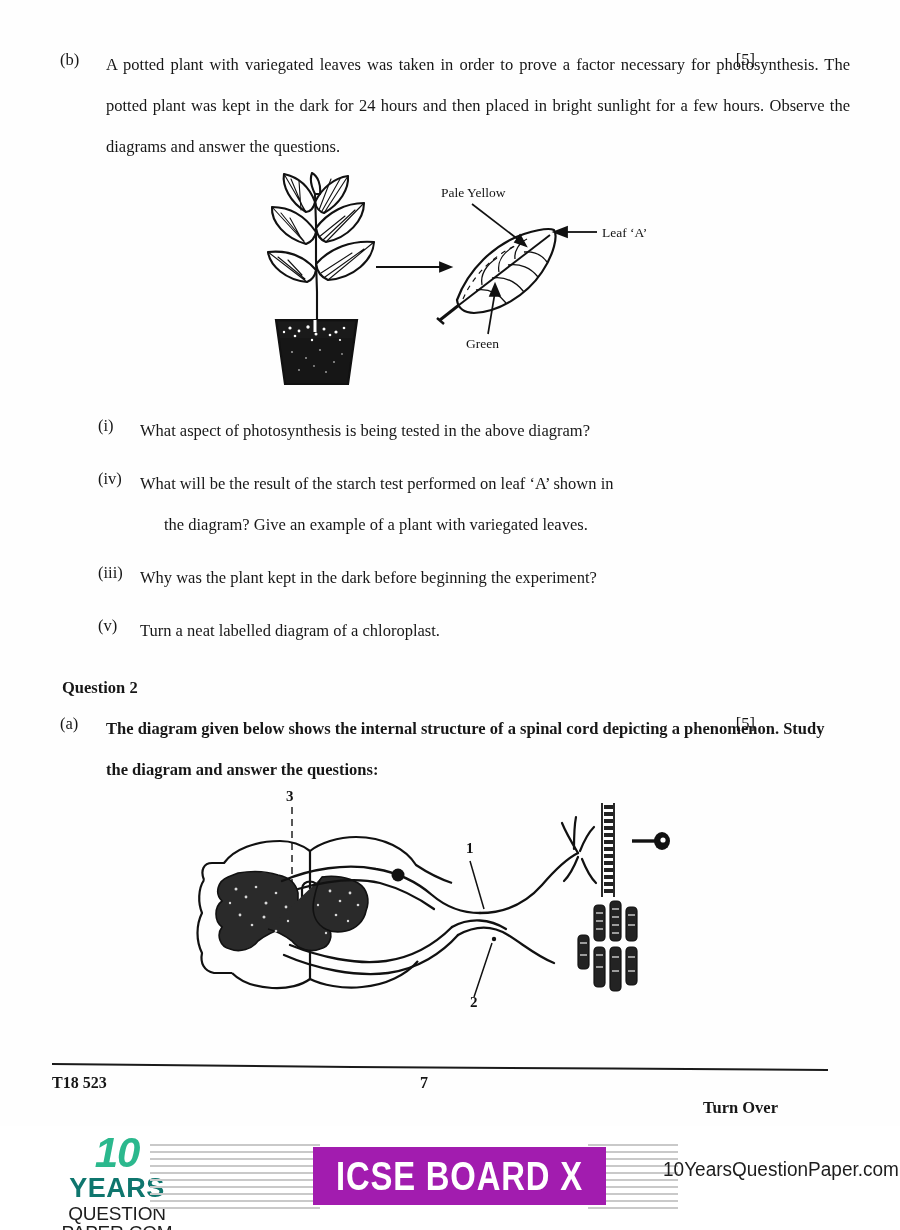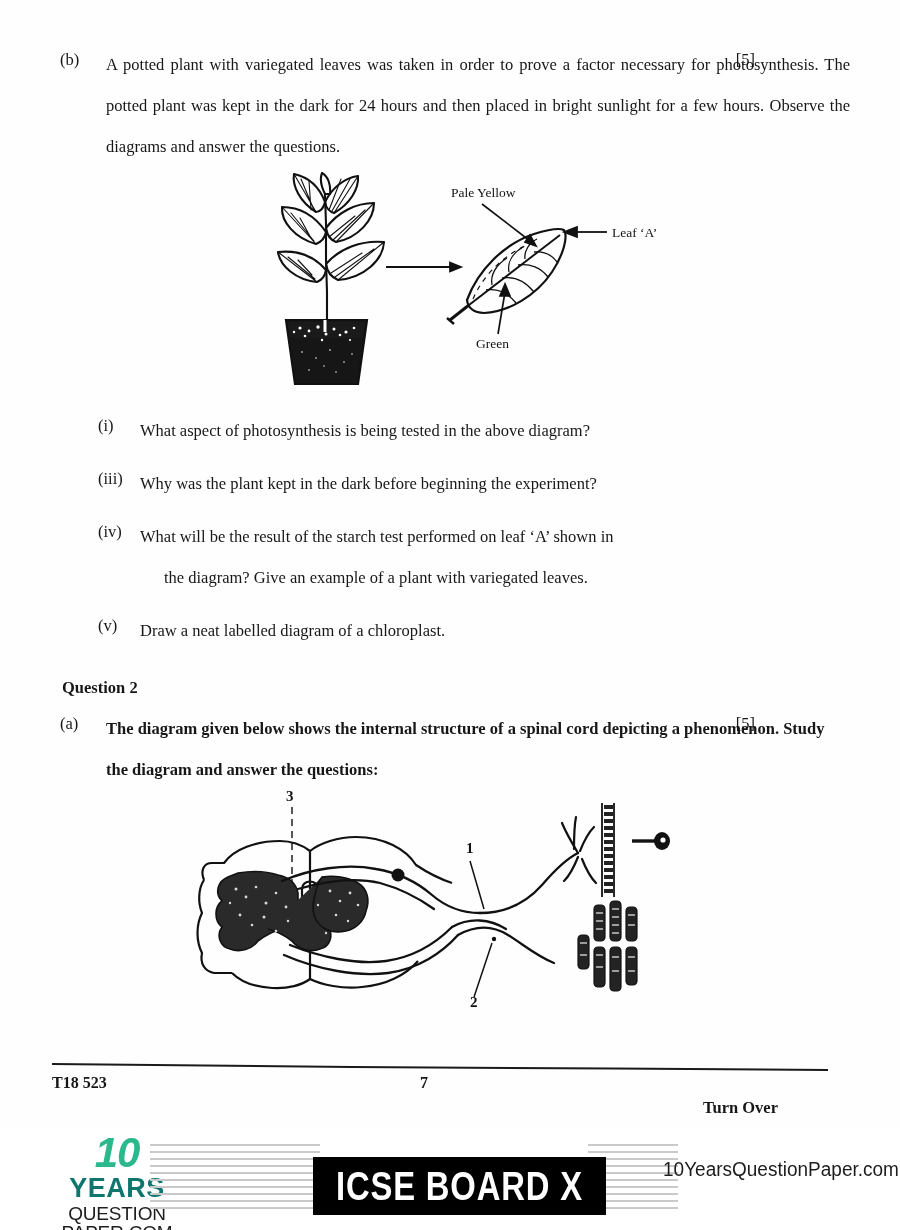--- a/index.html
+++ b/index.html
@@ -58,21 +58,21 @@
     position: absolute;
     right: 95px;
     top: 0;
     font-size: 16.5px;
     line-height: 31px;
   }
 
   
   .fig-plant {
     position: absolute;
-    left: 264px;
+    left: 254px;
     top: 172px;
     width: 440px;
     height: 225px;
   }
   .fig-plant svg { display: block; width: 100%; height: 100%; }
   .fig-label {
     font-family: "Liberation Serif", serif;
     font-size: 13.5px;
     fill: #141414;
   }
@@ -373,33 +373,33 @@
       </g>
     </svg>
   </div>
 
   <div class="sublist">
     <div class="qrow">
       <div class="marker">(i)</div>
       <div class="qbody">What aspect of photosynthesis is being tested in the above diagram?</div>
     </div>
     <div class="qrow">
-      <div class="marker">(iii)</div>
-      <div class="qbody">Why was the plant kept in the dark before beginning the experiment?</div>
-    </div>
-    <div class="qrow">
       <div class="marker">(iv)</div>
       <div class="qbody">
         <span>What will be the result of the starch test performed on leaf ‘A’ shown in</span>
         <span class="cont">the diagram? Give an example of a plant with variegated leaves.</span>
       </div>
     </div>
     <div class="qrow">
+      <div class="marker">(iii)</div>
+      <div class="qbody">Why was the plant kept in the dark before beginning the experiment?</div>
+    </div>
+    <div class="qrow">
       <div class="marker">(v)</div>
-      <div class="qbody">Draw a neat labelled diagram of a chloroplast.</div>
+      <div class="qbody">Turn a neat labelled diagram of a chloroplast.</div>
     </div>
   </div>
 
   <div class="q4-head">Question 2</div>
 
   <div class="part-a qrow">
     <div class="marker">(a)</div>
     <div class="qbody">The diagram given below shows the internal structure of a spinal cord depicting a phenomenon. Study the diagram and answer the questions:</div>
     <div class="marks">[5]</div>
   </div>
@@ -586,18 +586,18 @@
         <div class="stripe" style="background: rgb(201, 201, 201);"></div>
       <div class="stripe" style="background: rgb(201, 201, 201);"></div>
         <div class="stripe" style="background: rgb(201, 201, 201);"></div>
         <div class="stripe" style="background: rgb(201, 201, 201);"></div>
       <div class="stripe" style="background: rgb(201, 201, 201);"></div>
         <div class="stripe" style="background: rgb(201, 201, 201);"></div>
         <div class="stripe" style="background: rgb(201, 201, 201);"></div>
       <div class="stripe" style="background: rgb(201, 201, 201);"></div>
     </div>
   </div>
-  <div class="brand-banner" style="background: #000000; margin-top: 10px;">
+  <div class="brand-banner" style="background: #a21caf;">
     <span>ICSE BOARD X</span>
   </div>
   <div class="brand-url">10YearsQuestionPaper.com</div>
 
 </div>
 
 </body></html>

